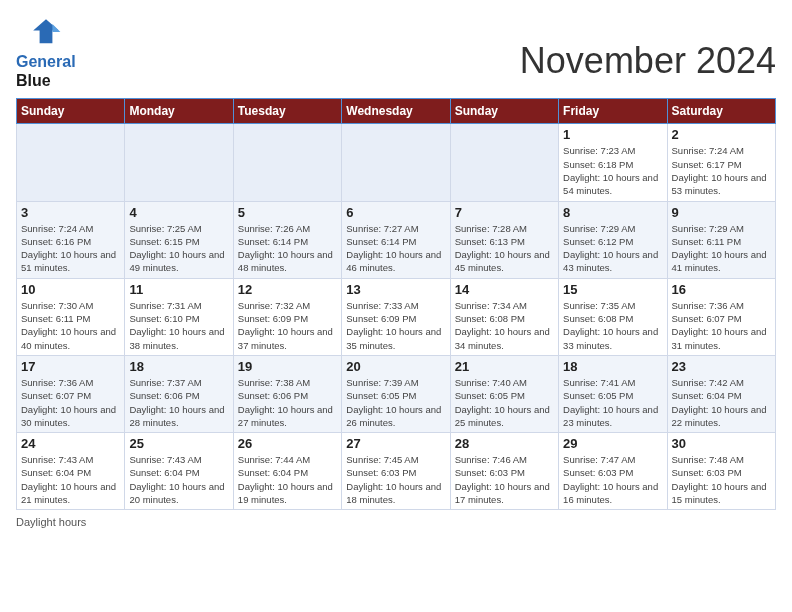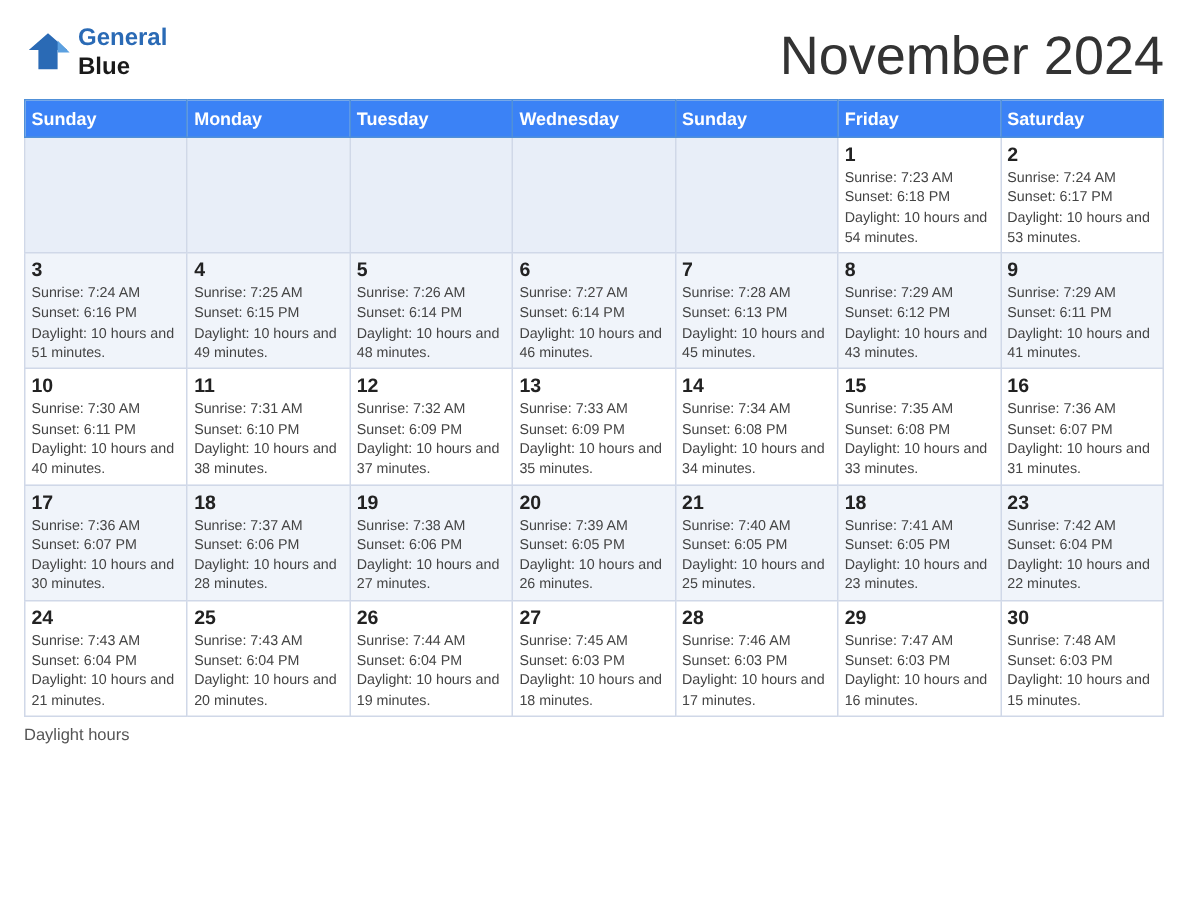--- a/index.html
+++ b/index.html
@@ -13,51 +13,53 @@
     .header {
       display: flex;
       justify-content: space-between;
       align-items: flex-start;
       margin-bottom: 8px;
     }
     .logo {
       display: flex;
       align-items: center;
       gap: 4px;
+      flex-direction: column;
     }
     .logo-text {
       font-size: 16px;
       font-weight: bold;
       color: #1a1a1a;
       line-height: 1.2;
     }
     .logo-text .blue { color: #2a6ab5; }
     .logo-icon {
       width: 32px;
       height: 32px;
     }
     .title-block {
       text-align: center;
+      margin-top: 24px;
     }
     .month-title {
       font-size: 36px;
       font-weight: normal;
       color: #333;
     }
     .location {
       font-size: 14px;
       color: #555;
     }
     table {
       width: 100%;
       border-collapse: collapse;
       table-layout: fixed;
     }
     th {
-      background-color: #3b82f6;
+      background-color: #7f1d1d;
       color: #fff;
       font-size: 12px;
       font-weight: bold;
       padding: 5px 4px;
       text-align: left;
       border: 1px solid #5090d8;
     }
     td {
       border: 1px solid #d0d8e8;
       vertical-align: top;

